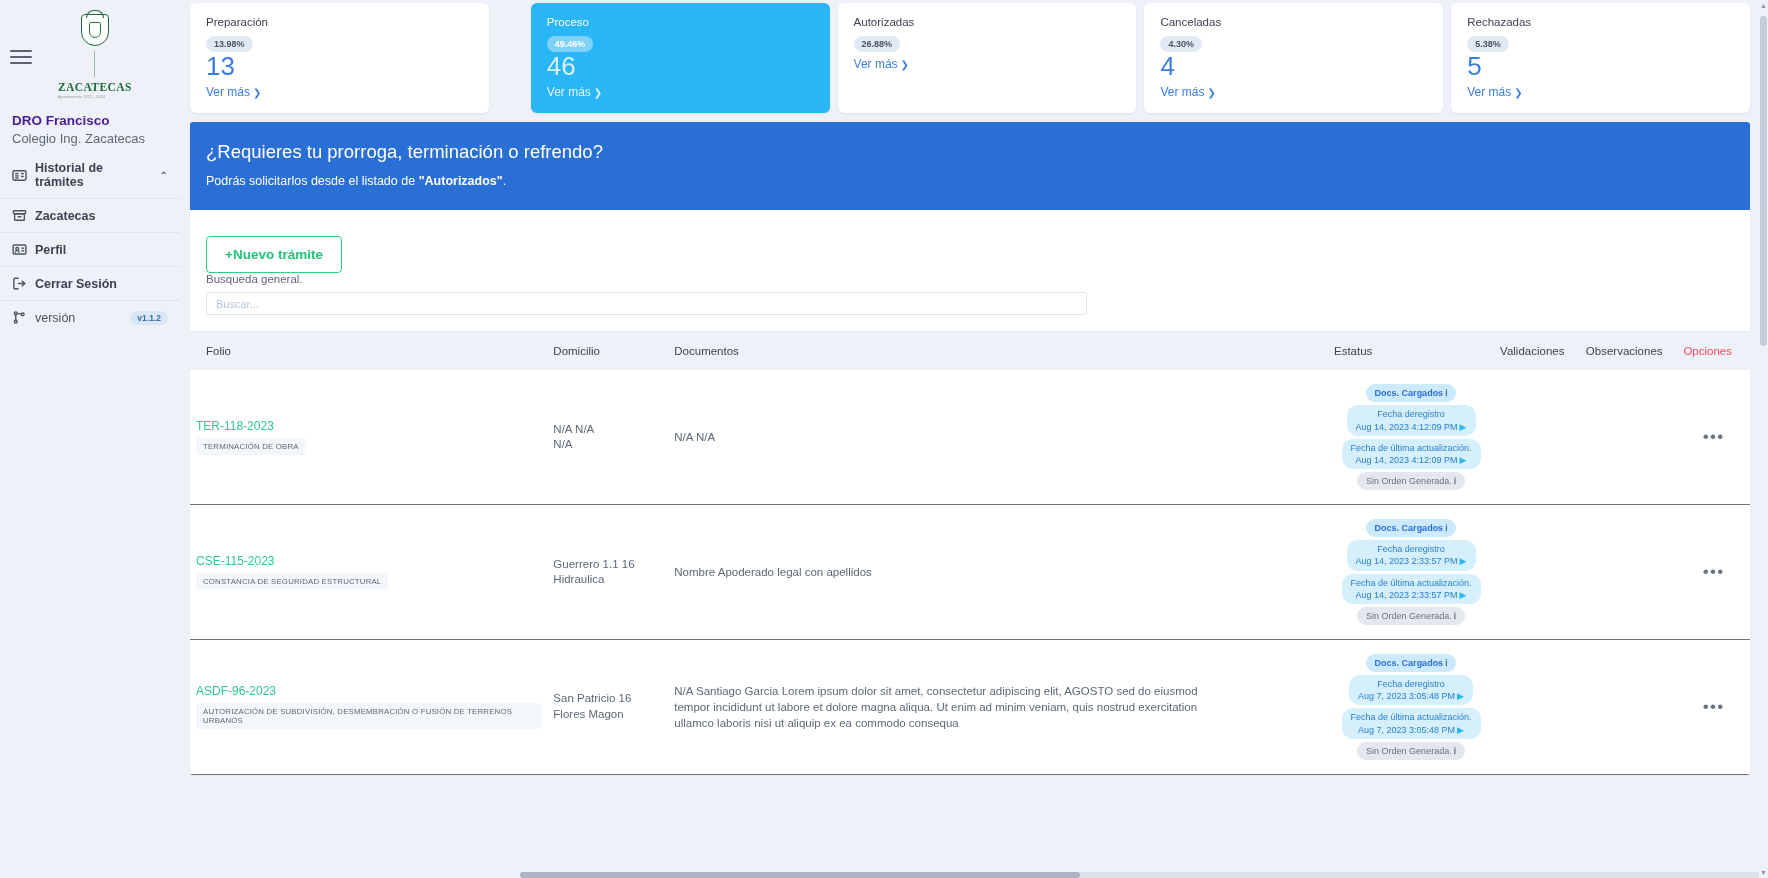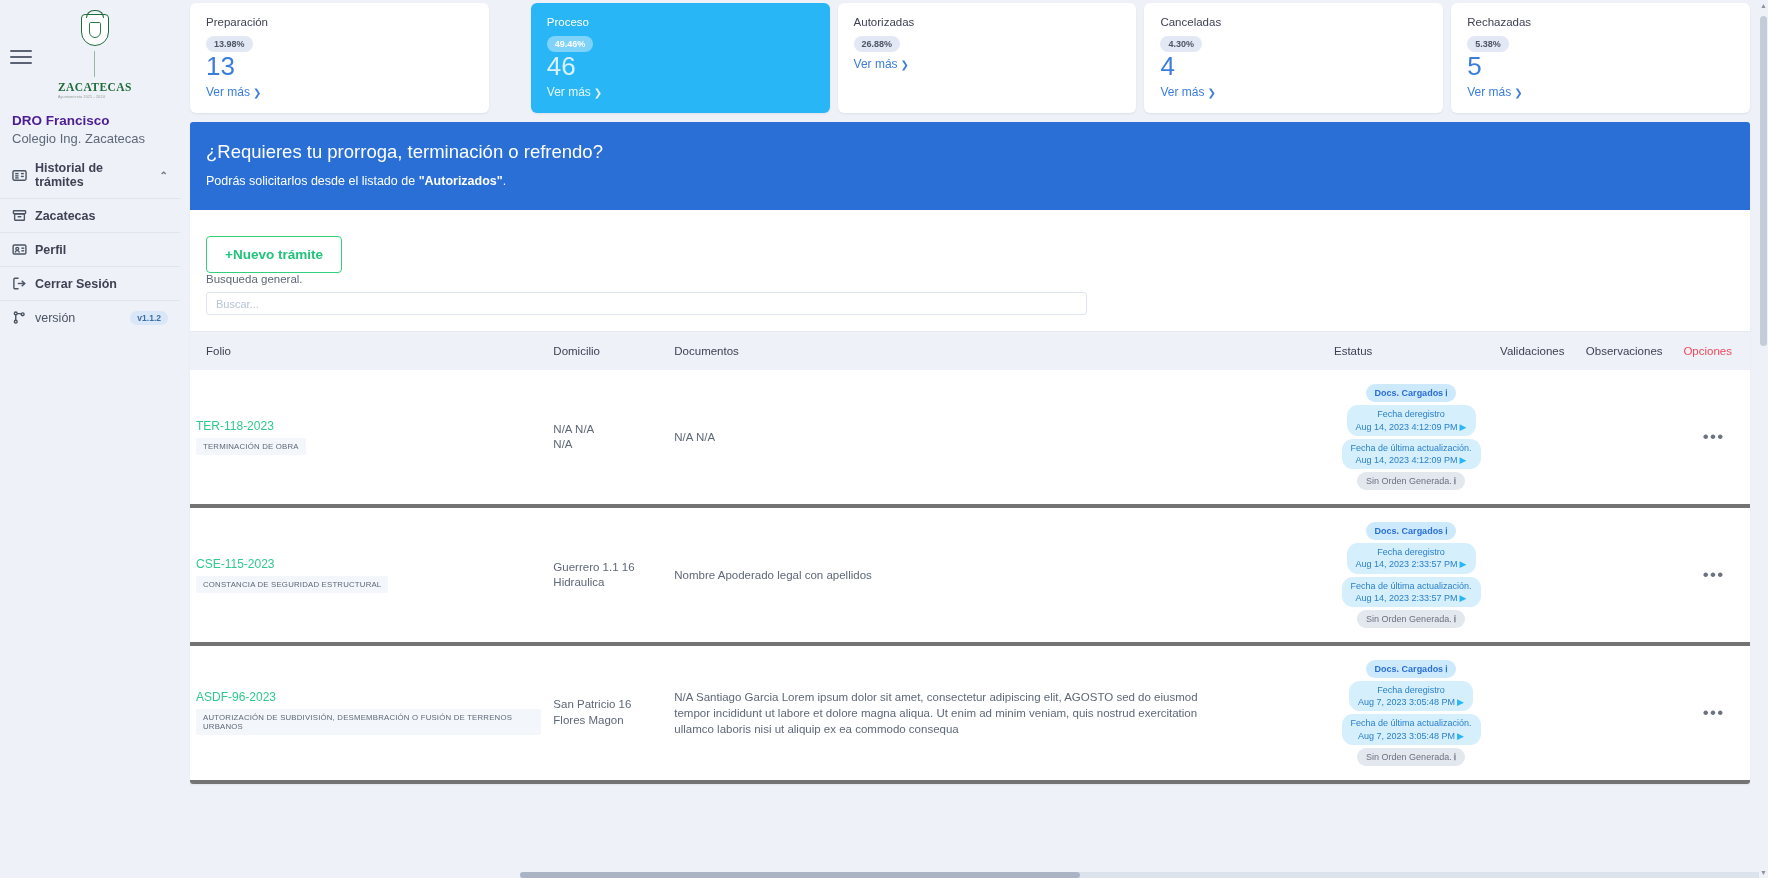--- a/index.html
+++ b/index.html
@@ -125,21 +125,21 @@
   table.trams thead th.opciones { color: #ef4a5c; }
   table.trams thead th.c-folio { padding-left: 16px; width: 325px; }
   table.trams thead th.c-dom { width: 110px; }
   table.trams thead th.c-prop { width: 600px; }
   table.trams thead th.c-est { width: 120px; text-align: left; }
   table.trams thead th.c-val { width: 78px; }
   table.trams thead th.c-obs { width: 86px; }
   table.trams thead th.c-opt { width: 66px; }
 
   table.trams tbody td {
-    border-bottom: 4px solid #737373; padding: 14px 6px; vertical-align: middle;
+    border-bottom: 1px solid #737373; padding: 14px 6px; vertical-align: middle;
     font-size: 12px; color: #5e6878;
   }
   td.folio-cell { padding-left: 16px; }
   .folio-link { color: #2fc98d; font-size: 12px; cursor: pointer; }
   .folio-tag {
     display: inline-block; margin-top: 5px; background: #f3f6fb; color: #5e6878;
     font-size: 7.8px; letter-spacing: .2px; padding: 4px 7px; border-radius: 2px;
   }
   .dom { font-size: 11.5px; color: #5e6878; line-height: 1.35; }
   .prop { font-size: 11.5px; color: #5e6878; line-height: 1.4; max-width: 560px; }

